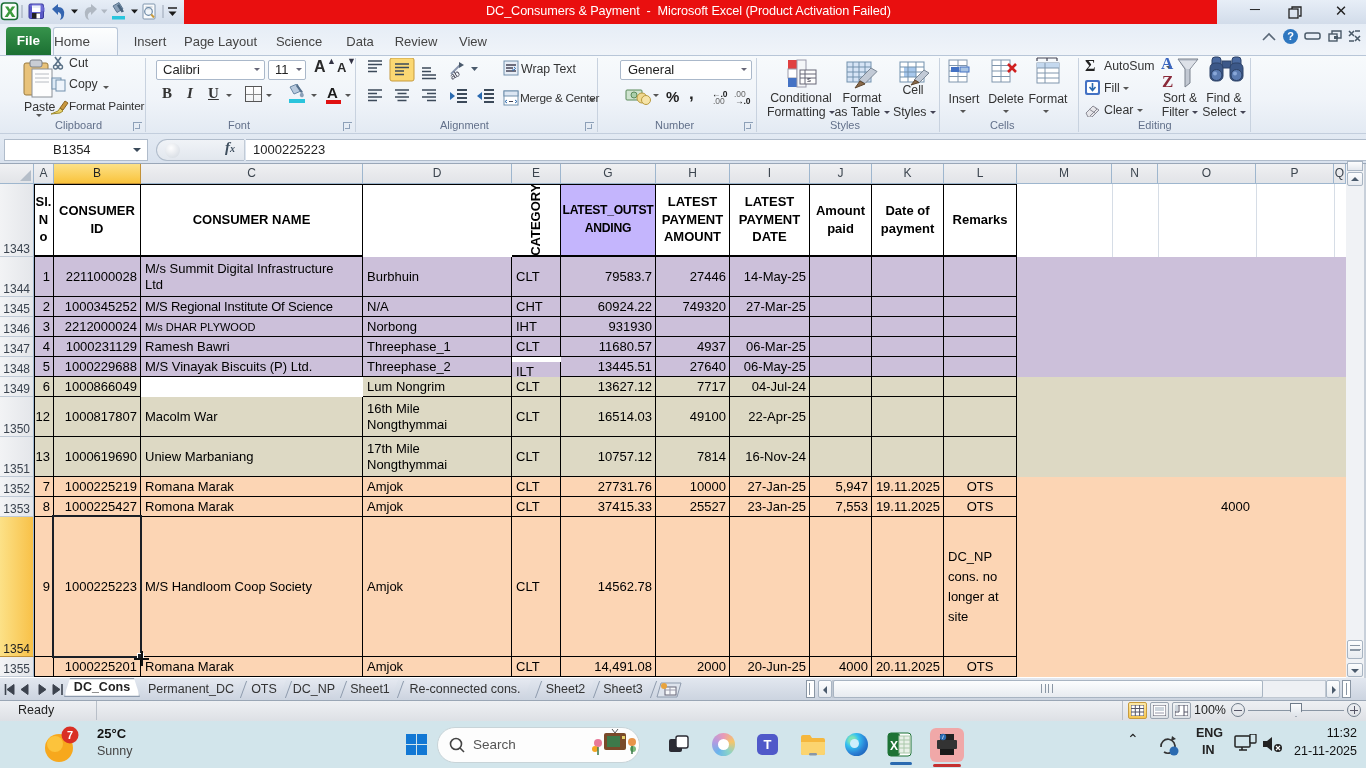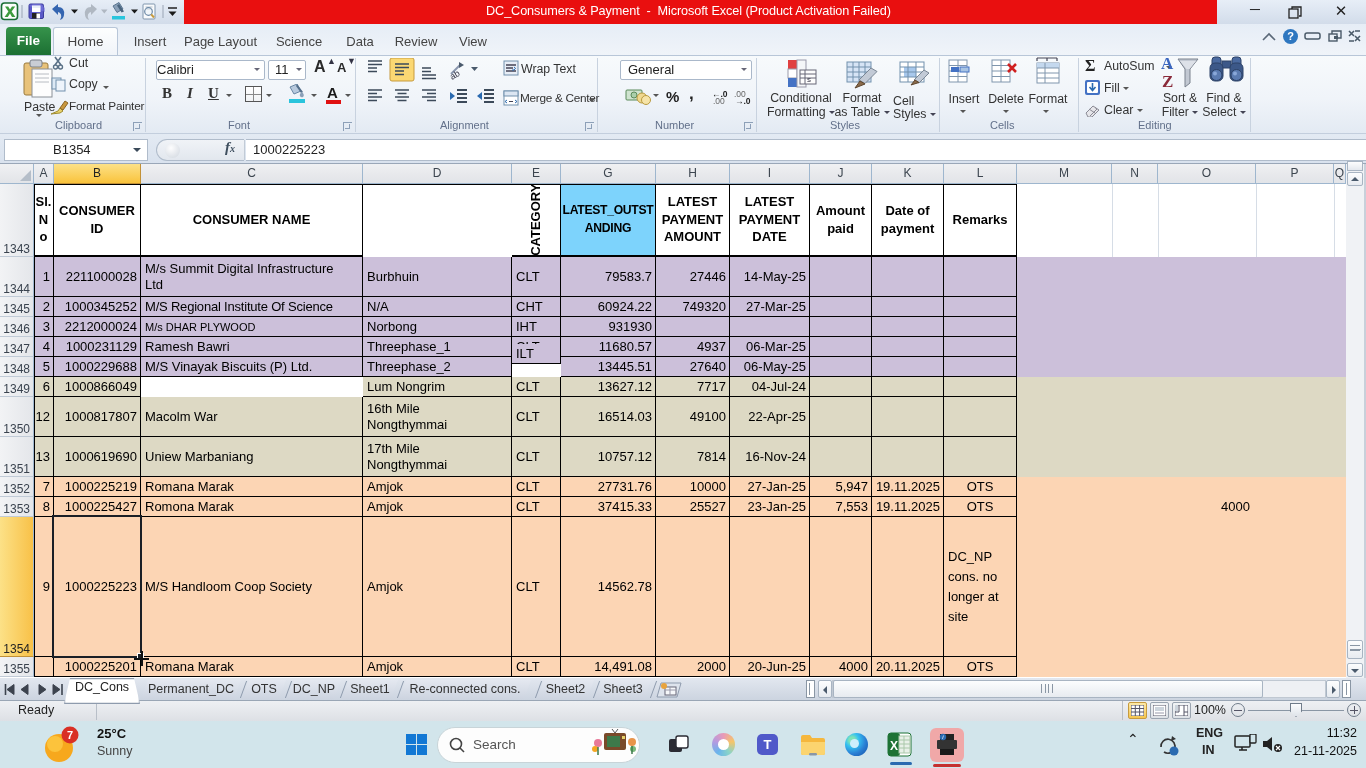--- a/index.html
+++ b/index.html
@@ -5,21 +5,21 @@
 #scr{position:relative;width:1366px;height:768px;background:#fff;overflow:hidden}
 
 #title{position:absolute;left:0;top:0;width:1366px;height:24px;background:linear-gradient(#e7eef7,#d2dcea)}
 #redbar{position:absolute;left:184px;top:0;width:1033px;height:24px;background:#e90f0f}
 #redbar span{position:absolute;left:302px;top:4px;color:#fff;font-size:12.7px;letter-spacing:-0.1px;white-space:nowrap}
 .winbtn{position:absolute;top:0;height:22px;color:#333;text-align:center;font-size:13px}
 
 #tabrow{position:absolute;left:0;top:24px;width:1366px;height:32px;background:linear-gradient(#e6edf6,#f0f4f9)}
 #filetab{position:absolute;left:6px;top:27px;width:45px;height:28px;background:linear-gradient(#36934b,#1c7033);border-radius:4px 4px 0 0;color:#fff;font-size:13.5px;font-weight:bold;text-align:center;line-height:27px}
 .rtab{position:absolute;top:29px;height:26px;font-size:13px;color:#444;text-align:center;line-height:26px}
-#hometab{position:absolute;left:53px;top:27px;width:65px;height:28px;background:linear-gradient(#fdfefe,#f0f4f9);border:1px solid #b8c6d8;border-bottom:none;border-radius:3px 3px 0 0;font-size:13.5px;color:#444;text-align:center;line-height:27px}
+#hometab{position:absolute;left:53px;top:27px;width:65px;height:28px;background:linear-gradient(#fdfefe,#f0f4f9);border:1px solid #b8c6d8;border-bottom:none;border-radius:3px 3px 0 0;font-size:13.5px;color:#444;text-align:left;line-height:27px}
 
 #ribbon{position:absolute;left:0;top:56px;width:1366px;height:78px;background:linear-gradient(#f7fafc 0%,#f0f4f9 55%,#e3eaf3 100%);border-bottom:1px solid #c3cedd}
 .gsep{position:absolute;top:58px;width:1px;height:74px;background:#c8d2df}
 .glabel{position:absolute;top:119px;font-size:11px;color:#62708a;text-align:center;white-space:nowrap}
 .dlg{position:absolute;top:122px;width:9px;height:9px;border-left:1px solid #8da0b8;border-top:1px solid #8da0b8}
 .dlg:after{content:"";position:absolute;left:1px;top:1px;width:4px;height:4px;border-right:1px solid #8da0b8;border-bottom:1px solid #8da0b8}
 .rbtxt{position:absolute;font-size:12.3px;color:#333;white-space:nowrap}
 .combo{position:absolute;background:#fff;border:1px solid #aab8ca;border-radius:2px;font-size:13px;color:#222}
 .cdar{position:absolute;right:2px;top:50%;margin-top:-2px;width:0;height:0;border:3.5px solid transparent;border-top-color:#667;border-bottom-width:0}
 .dar{display:inline-block;width:0;height:0;border:3.5px solid transparent;border-top-color:#555;border-bottom-width:0;vertical-align:middle}
@@ -46,21 +46,21 @@
 #gridtop{position:absolute;left:34px;top:184px;width:983px;height:1px;background:#000}
 #gridleft{position:absolute;left:34px;top:184px;width:1px;height:493px;background:#000}
 #selb{position:absolute;left:52px;top:515px;width:90px;height:143px;border:2.5px solid #1a1f26;background:transparent}
 #selb:after{content:"";position:absolute;right:-4px;bottom:-4px;width:5px;height:5px;background:#1a1f26;border:1px solid #fff}
 
 #vsb{position:absolute;left:1346px;top:164px;width:18px;height:514px;background:#f0f2f5}
 #hsbrow{position:absolute;left:0;top:678px;width:1366px;height:22px;background:linear-gradient(#e2e7ef,#ccd4e0)}
 .sbbtn{position:absolute;background:linear-gradient(#fcfdfe,#e7ebf0);border:1px solid #a8b4c2;border-radius:2px}
 
 .stab{position:absolute;top:680px;height:19px;background:linear-gradient(#e4e8f0,#cdd4e0);font-size:12.5px;color:#333;text-align:center;line-height:18px;clip-path:polygon(7px 0,calc(100% - 0px) 0,calc(100% - 7px) 100%,0 100%)}
-#atab{position:absolute;top:678px;height:26px;background:#fff;font-size:12.5px;font-weight:normal;color:#222;text-align:center;line-height:19px;clip-path:polygon(6px 0,calc(100% - 6px) 0,100% 100%,0 100%);box-shadow:inset 0 0 0 1.2px #8e9bad;z-index:3}
+#atab{position:absolute;top:678px;height:19px;background:#fff;font-size:12.5px;font-weight:bold;color:#222;text-align:center;line-height:19px;clip-path:polygon(6px 0,calc(100% - 6px) 0,100% 100%,0 100%);box-shadow:inset 0 0 0 1.2px #8e9bad;z-index:3}
 .tsep{position:absolute;top:681px;width:1px;height:17px;background:#8e9bad;transform:skewX(-20deg)}
 
 #status{position:absolute;left:0;top:700px;width:1366px;height:21px;background:linear-gradient(#eef0f3,#dde0e5);border-top:1px solid #9aa6b5}
 
 #taskbar{position:absolute;left:0;top:721px;width:1366px;height:47px;background:#d2e5eb}
 .tbtxt{position:absolute;font-size:12.5px;color:#1b1b1b}
 </style></head><body>
 <div id="scr">
 
 <div id="title"></div>
@@ -155,21 +155,21 @@
       <rect x="5" y="3" width="9" height="11" fill="#eef4fb" stroke="#7291ad"></rect>
     </svg>
 <div class="rbtxt" style="left:69px;top:77px">Copy</div>
 <div style="position:absolute;left:103px;top:86px" class="dar"></div>
 <svg style="position:absolute;left:49px;top:98px" width="20" height="18" viewBox="0 0 20 18">
       <path d="M2 16 l7 -3 l2 -3 l3 3 l-3 2 z" fill="#e8d26a" stroke="#a08c30"></path>
       <path d="M11 10 l5 -7 l3 2 l-5 7 z" fill="#c8973e" stroke="#8a6426"></path>
     </svg>
 <div class="rbtxt" style="left:69px;top:99px;font-size:11.8px;letter-spacing:-0.2px">Format Painter</div>
 
-<div class="combo" style="left:156px;top:60px;width:109px;height:20px;padding-left:0;line-height:18px">Calibri<span class="cdar" style="right:4px"></span></div>
+<div class="combo" style="left:156px;top:60px;width:109px;height:20px;padding-left:6px;line-height:18px">Calibri<span class="cdar" style="right:4px"></span></div>
 <div class="combo" style="left:268px;top:60px;width:38px;height:20px;padding-left:6px;line-height:18px">11<span class="cdar" style="right:3px"></span></div>
 <div class="rbtxt" style="left:314px;top:58px;font-size:16px;font-weight:bold;color:#2a2a2a">A<span style="position:absolute;left:13px;top:-2px;font-size:9px;color:#334">▲</span></div>
 <div class="rbtxt" style="left:337px;top:60px;font-size:13px;font-weight:bold;color:#2a2a2a">A<span style="position:absolute;left:10px;top:-4px;font-size:9px;color:#334">▼</span></div>
 <div class="rbtxt" style="left:162px;top:85px;font-size:15px;font-weight:bold;font-family:'Liberation Serif',serif">B</div>
 <div class="rbtxt" style="left:187px;top:85px;font-size:15px;font-weight:bold;font-style:italic;font-family:'Liberation Serif',serif">I</div>
 <div class="rbtxt" style="left:208px;top:85px;font-size:15px;font-weight:bold;text-decoration:underline;font-family:'Liberation Serif',serif">U</div>
 <div style="position:absolute;left:226px;top:94px" class="dar"></div>
 <div style="position:absolute;left:245px;top:86px;width:17px;height:16px;border:1px solid #555;background:linear-gradient(#fff,#f0f2f4)">
       <div style="position:absolute;left:7px;top:0;width:1px;height:14px;background:#888"></div>
       <div style="position:absolute;left:0;top:7px;width:15px;height:1px;background:#888"></div>
@@ -274,21 +274,21 @@
       <path d="M10 30 l5 -7 l5 3 z" fill="#8a6a4a" stroke="#5e462e"></path>
 </svg>
 <div class="rbtxt" style="left:834px;top:92px;text-align:center;width:56px;line-height:13.5px">Format<br>as Table <span class="dar" style="border-top-color:#445"></span></div>
 <svg style="position:absolute;left:898px;top:58px" width="34" height="32" viewBox="0 0 34 32">
  <rect x="2" y="4" width="24" height="20" fill="#fff" stroke="#7291ad"></rect>
       <rect x="6" y="9" width="12" height="10" fill="#a8c8ec"></rect>
       <path d="M2 9 h24 M2 14 h24 M2 19 h24 M10 4 v20 M18 4 v20" stroke="#7291ad"></path>
  <path d="M16 22 l10 -10 l5 3 l-10 10 z" fill="#c2cad6" stroke="#7a8694"></path>
       <path d="M13 27 l4 -5 l4 2.5 z" fill="#8a6a4a" stroke="#5e462e"></path>
 </svg>
-<div class="rbtxt" style="left:893px;top:95px;text-align:left;width:40px;line-height:13px">Cell<br>Styles <span class="dar" style="border-top-color:#445"></span></div>
+<div class="rbtxt" style="left:893px;top:79px;text-align:center;width:40px;line-height:22px">Cell<br>Styles <span class="dar" style="border-top-color:#445"></span></div>
 
 <svg style="position:absolute;left:947px;top:58px" width="34" height="30" viewBox="0 0 34 30">
  <rect x="2" y="2" width="18" height="22" fill="#fff" stroke="#8096ad"></rect>
       <path d="M2 7.5 h18 M2 13 h18 M2 18.5 h18 M11 2 v22" stroke="#8096ad"></path>
  <rect x="4" y="9" width="8" height="5" fill="#4472c4"></rect>
       <rect x="13" y="9" width="9" height="5" fill="#a8c4e4" stroke="#4472c4"></rect>
 </svg>
 <div class="rbtxt" style="left:944px;top:92px;width:40px;text-align:center">Insert</div>
 <div style="position:absolute;left:960px;top:110px" class="dar"></div>
 <svg style="position:absolute;left:990px;top:58px" width="34" height="30" viewBox="0 0 34 30">
@@ -402,21 +402,21 @@
 <div class="rh sel" style="top:517px;height:140px">1354</div>
 <div class="rh" style="top:657px;height:20px">1355</div>
 
 <div id="gridwrap" style="position:absolute;left:0;top:184px;width:1346px;height:494px;background:#fff;overflow:hidden"></div>
 <div class="cell hd" style="left:34px;top:184px;width:20px;height:73px;background:#ffffff;border-bottom-width:2px">Sl.<br>N<br>o</div>
 <div class="cell hd" style="left:54px;top:184px;width:87px;height:73px;background:#ffffff;border-bottom-width:2px">CONSUMER<br>ID</div>
 <div class="cell hd" style="left:141px;top:184px;width:222px;height:73px;background:#ffffff;border-bottom-width:2px">CONSUMER NAME</div>
 <div class="cell hd" style="left:512px;top:184px;width:49px;height:73px;background:#ffffff;border-bottom-width:2px">
       <span class="vert">CATEGORY</span>
     </div>
-<div class="cell hd" style="left:561px;top:184px;width:95px;height:73px;background:#7dd3fc;font-size:12.2px;letter-spacing:-.3px;border-bottom-width:2px">LATEST_OUTST<br>ANDING</div>
+<div class="cell hd" style="left:561px;top:184px;width:95px;height:73px;background:#c4b5fd;font-size:12.2px;letter-spacing:-.3px;border-bottom-width:2px">LATEST_OUTST<br>ANDING</div>
 <div class="cell hd" style="left:656px;top:184px;width:74px;height:73px;background:#ffffff;border-bottom-width:2px">LATEST<br>PAYMENT<br>AMOUNT</div>
 <div class="cell hd" style="left:730px;top:184px;width:80px;height:73px;background:#ffffff;border-bottom-width:2px">LATEST<br>PAYMENT<br>DATE</div>
 <div class="cell hd" style="left:810px;top:184px;width:62px;height:73px;background:#ffffff;border-bottom-width:2px">Amount<br>paid</div>
 <div class="cell hd" style="left:872px;top:184px;width:72px;height:73px;background:#ffffff;border-bottom-width:2px">Date of<br>payment</div>
 <div class="cell hd" style="left:944px;top:184px;width:73px;height:73px;background:#ffffff;border-bottom-width:2px">Remarks</div>
 <div style="position:absolute;left:1017px;top:184px;width:329px;height:73px;background:#ffffff"></div>
 <div class="cell r" style="left:34px;top:257px;width:20px;height:40px;background:#ccc0da;border-bottom-width:1px">1</div>
 <div class="cell r" style="left:54px;top:257px;width:87px;height:40px;background:#ccc0da;border-bottom-width:1px">2211000028</div>
 <div class="cell l" style="left:141px;top:257px;width:222px;height:40px;background:#ccc0da;border-bottom-width:1px">M/s Summit Digital Infrastructure<br>Ltd</div>
 <div class="cell l" style="left:363px;top:257px;width:149px;height:40px;background:#ccc0da;border-bottom-width:1px">Burbhuin</div>
@@ -461,21 +461,21 @@
 <div class="cell r" style="left:656px;top:337px;width:74px;height:20px;background:#ccc0da;border-bottom-width:1px">4937</div>
 <div class="cell r" style="left:730px;top:337px;width:80px;height:20px;background:#ccc0da;border-bottom-width:1px">06-Mar-25</div>
 <div class="cell l" style="left:810px;top:337px;width:62px;height:20px;background:#ccc0da;border-bottom-width:1px"></div>
 <div class="cell l" style="left:872px;top:337px;width:72px;height:20px;background:#ccc0da;border-bottom-width:1px"></div>
 <div class="cell l" style="left:944px;top:337px;width:73px;height:20px;background:#ccc0da;border-bottom-width:1px"></div>
 <div style="position:absolute;left:1017px;top:337px;width:329px;height:20px;background:#ccc0da"></div>
 <div class="cell r" style="left:34px;top:357px;width:20px;height:20px;background:#ccc0da;border-bottom-width:1px">5</div>
 <div class="cell r" style="left:54px;top:357px;width:87px;height:20px;background:#ccc0da;border-bottom-width:1px">1000229688</div>
 <div class="cell l" style="left:141px;top:357px;width:222px;height:20px;background:#ccc0da;border-bottom-width:1px">M/S Vinayak Biscuits (P) Ltd.</div>
 <div class="cell l" style="left:363px;top:357px;width:149px;height:20px;background:#ccc0da;border-bottom-width:1px">Threephase_2</div>
-<div class="cell l" style="left:512px;top:344px;width:49px;height:20px;background:#ccc0da;border-bottom-width:1px">ILT</div>
+<div class="cell l" style="left:512px;top:362px;width:49px;height:20px;background:#ccc0da;border-bottom-width:1px">ILT</div>
 <div class="cell r" style="left:561px;top:357px;width:95px;height:20px;background:#ccc0da;border-bottom-width:1px">13445.51</div>
 <div class="cell r" style="left:656px;top:357px;width:74px;height:20px;background:#ccc0da;border-bottom-width:1px">27640</div>
 <div class="cell r" style="left:730px;top:357px;width:80px;height:20px;background:#ccc0da;border-bottom-width:1px">06-May-25</div>
 <div class="cell l" style="left:810px;top:357px;width:62px;height:20px;background:#ccc0da;border-bottom-width:1px"></div>
 <div class="cell l" style="left:872px;top:357px;width:72px;height:20px;background:#ccc0da;border-bottom-width:1px"></div>
 <div class="cell l" style="left:944px;top:357px;width:73px;height:20px;background:#ccc0da;border-bottom-width:1px"></div>
 <div style="position:absolute;left:1017px;top:357px;width:329px;height:20px;background:#ccc0da"></div>
 <div class="cell r" style="left:34px;top:377px;width:20px;height:20px;background:#ddd9c4;border-bottom-width:1px">6</div>
 <div class="cell r" style="left:54px;top:377px;width:87px;height:20px;background:#ddd9c4;border-bottom-width:1px">1000866049</div>
 <div class="cell l" style="left:363px;top:377px;width:149px;height:20px;background:#ddd9c4;border-bottom-width:1px">Lum Nongrim</div>

